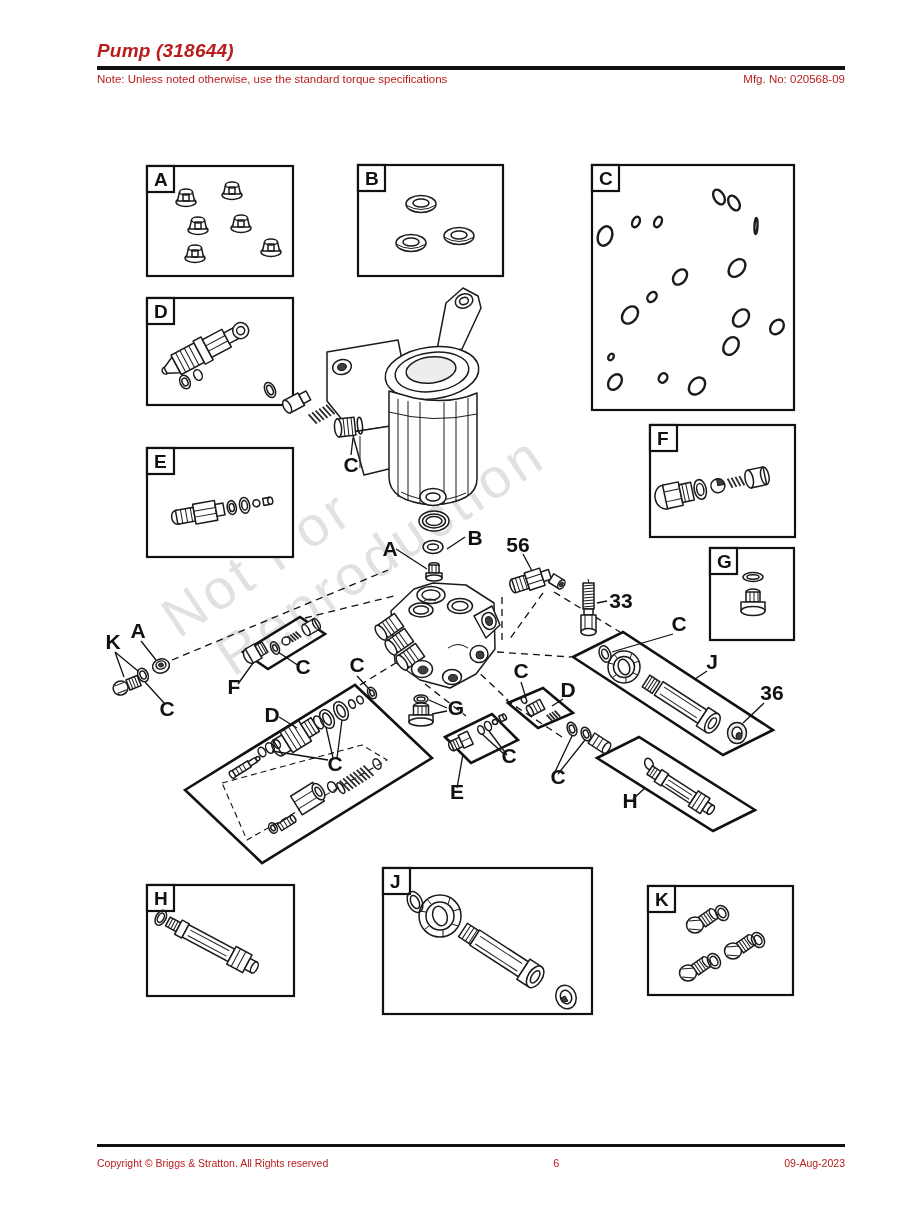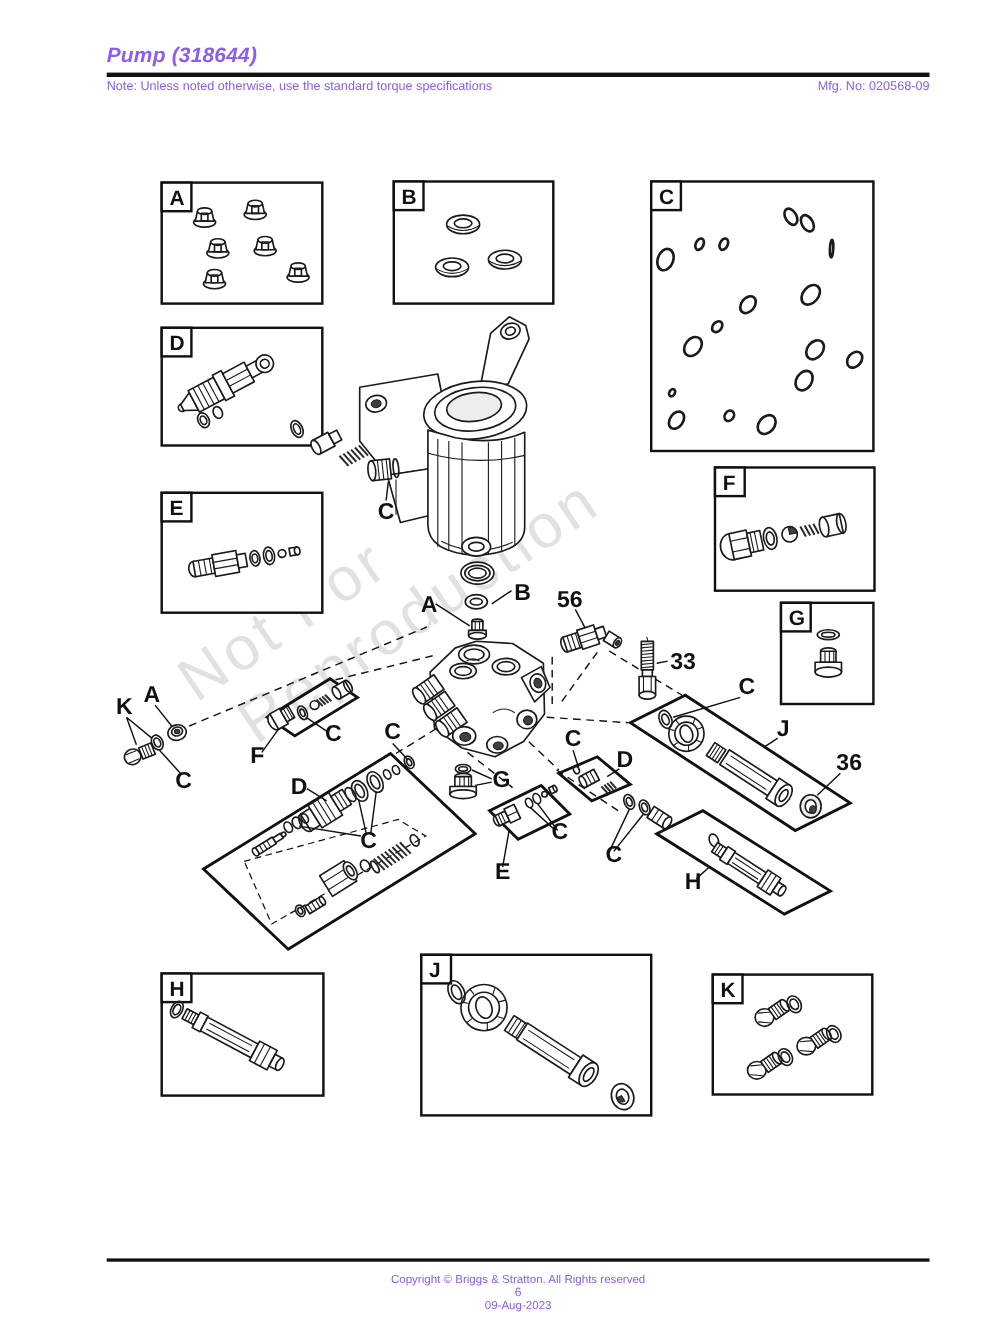--- a/index.html
+++ b/index.html
@@ -1,24 +1,24 @@
 <!DOCTYPE html>
 <html><head>
 <meta charset="utf-8">
 <style>
   html,body{margin:0;padding:0;background:#fff;}
   .page{position:relative;width:906px;height:1208px;background:#fff;overflow:hidden;
-        font-family:"Liberation Sans",sans-serif;color:#8b5cf6;}
+        font-family:"Liberation Sans",sans-serif;color:#b91c1c;}
   .header{position:absolute;left:97px;width:748px;top:40px;z-index:5;}
   .title{font-size:19px;font-weight:bold;font-style:italic;letter-spacing:.2px;}
   .hrule{height:4px;background:#111;margin-top:4px;}
   .subrow{display:flex;justify-content:space-between;margin-top:3px;font-size:11.5px;gap:41px;}
   .footer{position:absolute;left:97px;width:748px;top:1144px;z-index:5;}
   .frule{height:3px;background:#111;}
-  .frow{display:flex;justify-content:space-between;margin-top:10px;font-size:10.5px;align-items:center;flex-direction:column;}
+  .frow{display:flex;justify-content:space-between;margin-top:10px;font-size:10.5px;align-items:flex-start;}
   .fcenter{font-size:11px;}
   svg.diagram{position:absolute;left:0;top:0;}
 
   .p{fill:#fff;stroke:#1b1b1b;stroke-width:1.5;stroke-linejoin:round;}
   .pn{fill:none;stroke:#1b1b1b;stroke-width:1.5;stroke-linejoin:round;}
   .pt{fill:none;stroke:#1b1b1b;stroke-width:1;}
   .dk{fill:#3f3f3f;stroke:#1b1b1b;stroke-width:1;}
   .gy{fill:#ededed;stroke:#1b1b1b;stroke-width:1.5;}
   .or{fill:none;stroke:#1b1b1b;stroke-width:2.4;}
   .box{fill:#fff;stroke:#111;stroke-width:2.2;}

